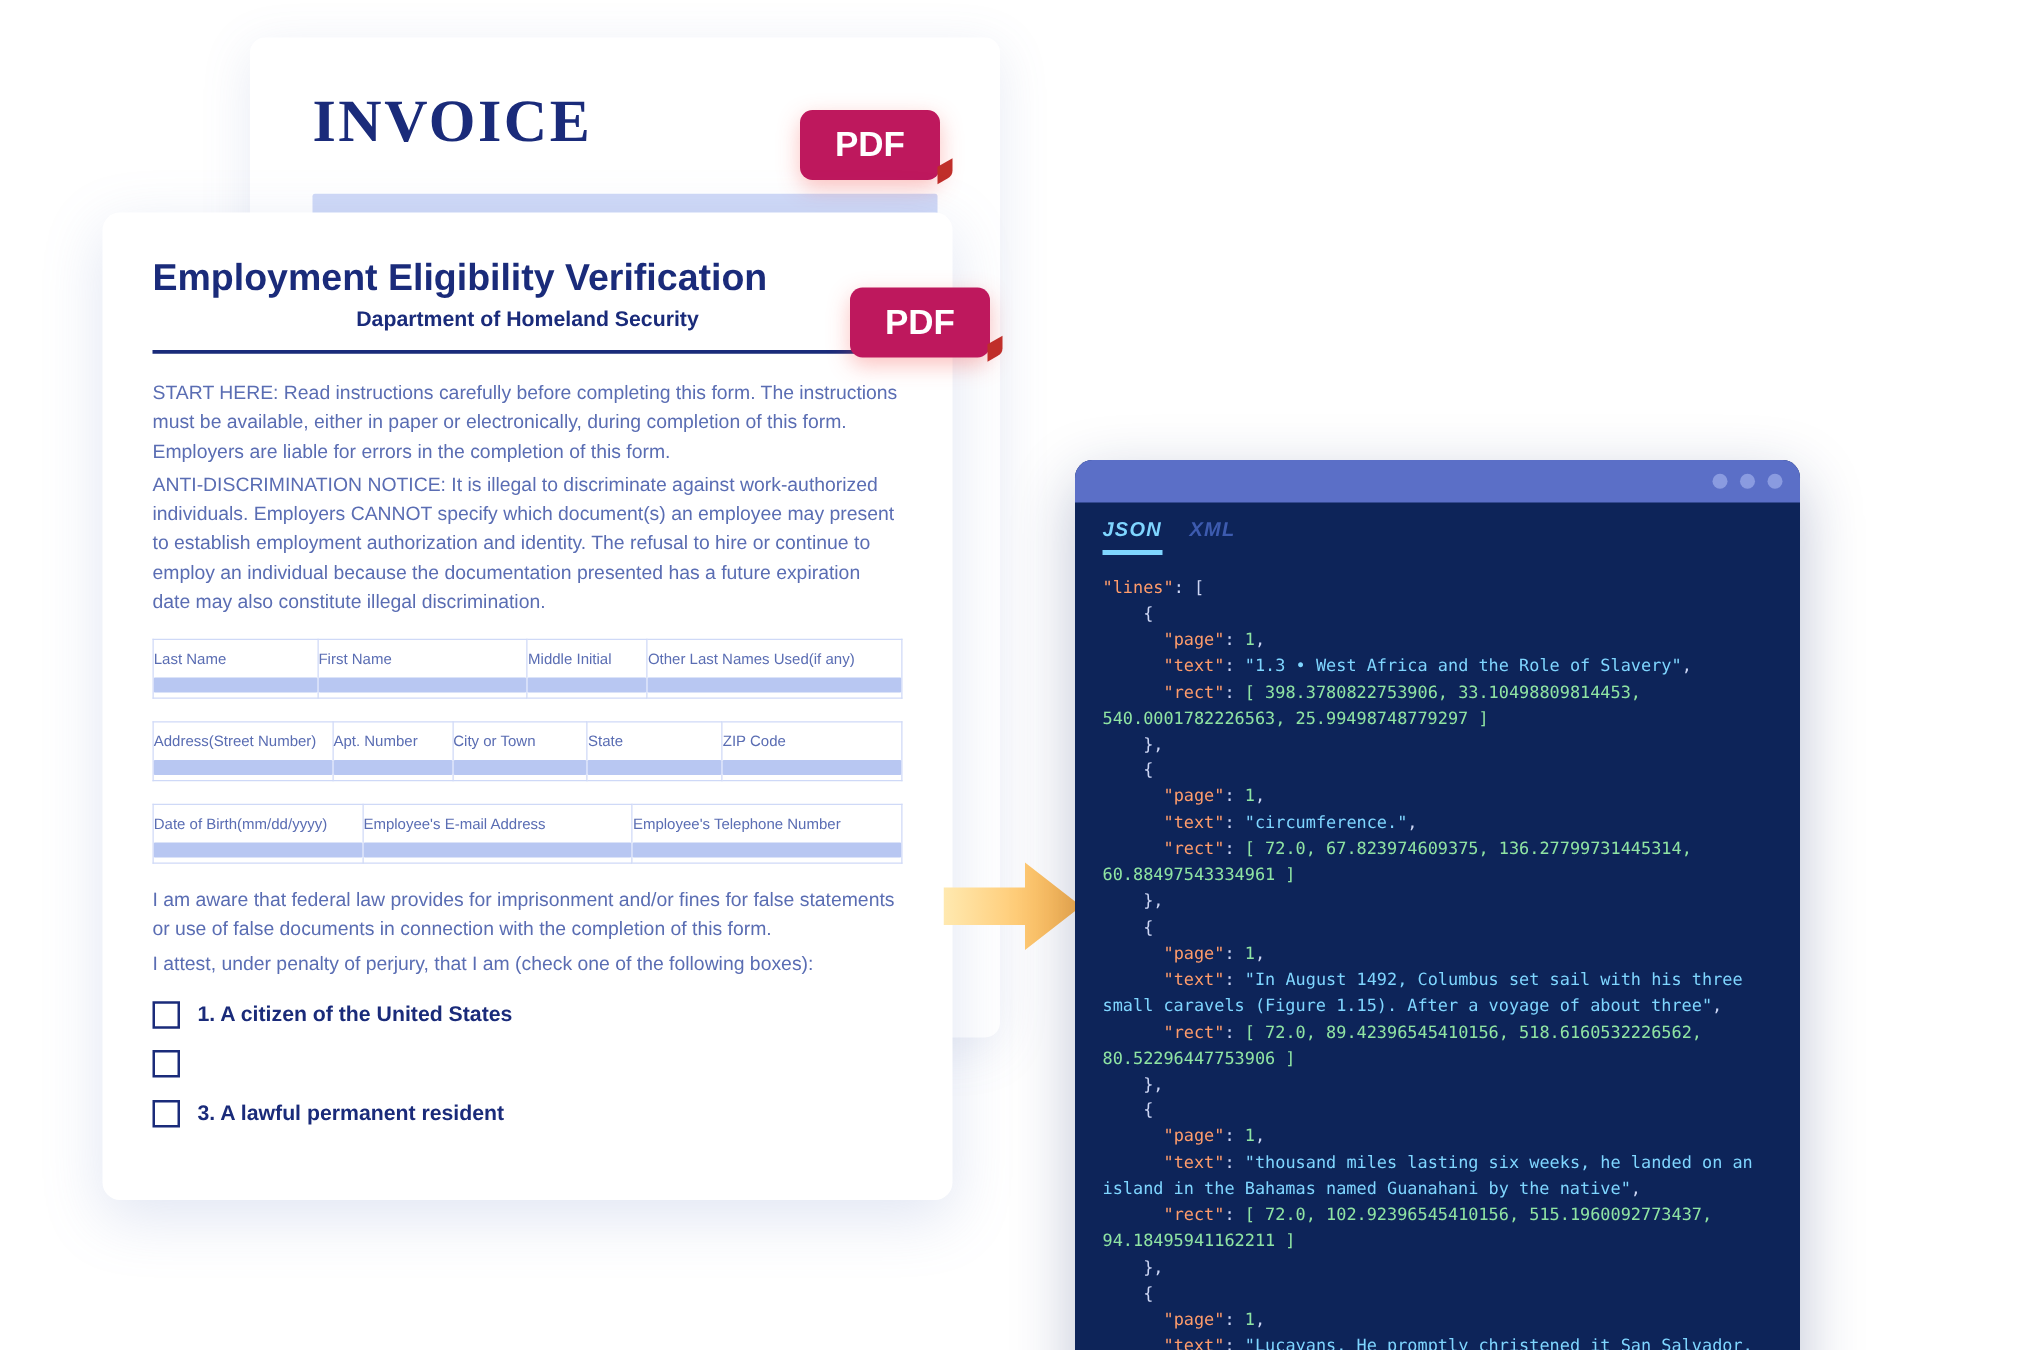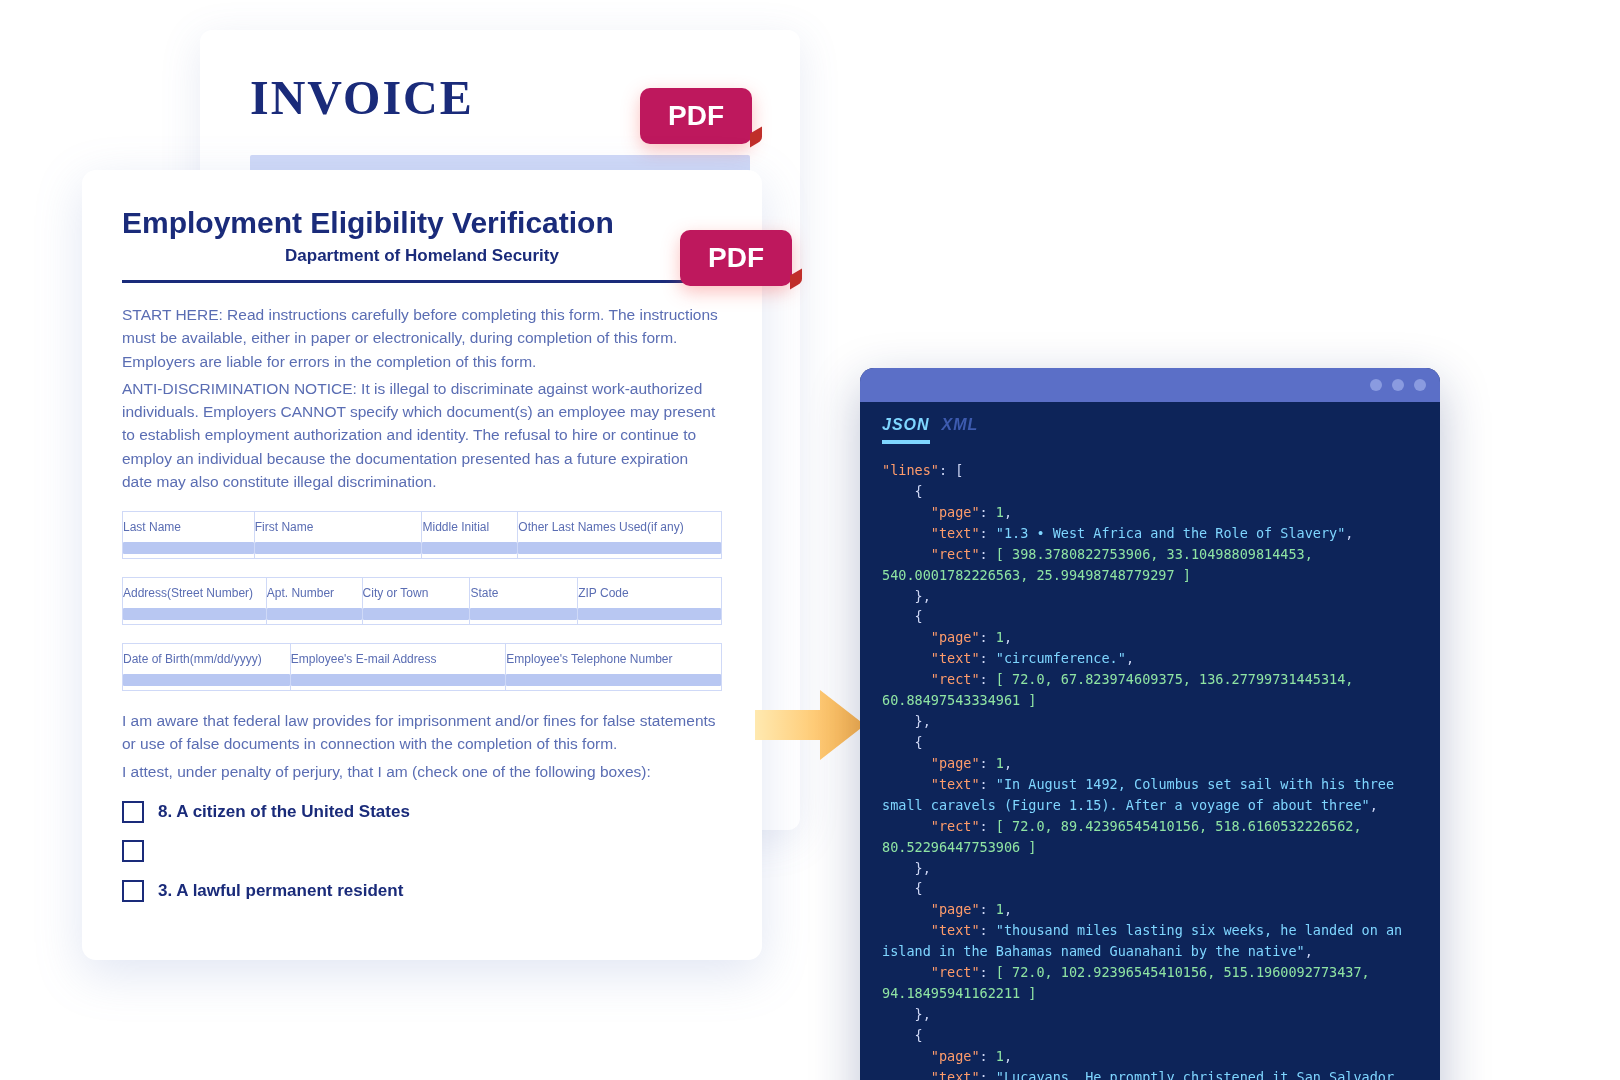--- a/index.html
+++ b/index.html
@@ -185,21 +185,21 @@
 }
 .dot {
   width: 12px;
   height: 12px;
   border-radius: 50%;
   background: #8a9be0;
 }
 .code-tabs {
   display: flex;
   padding: 14px 22px 0;
-  gap: 12px;
+  gap: 22px;
 }
 .code-tab {
   font-size: 16px;
   font-weight: 800;
   font-style: italic;
   letter-spacing: 1px;
   padding-bottom: 6px;
 }
 .code-tab.active { color: #7fd6ff; border-bottom: 4px solid #7fd6ff; }
 .code-tab.inactive { color: #3d5baf; }
@@ -281,21 +281,21 @@
       </tr>
     </tbody>
       </table>
 
     <p class="form-para">I am aware that federal law provides for imprisonment and/or fines for false statements or use of false documents in connection with the completion of this form.</p>
     <p class="form-para">I attest, under penalty of perjury, that I am (check one of the following boxes):</p>
 
     <div class="check-list">
       <div class="check-item">
         <div class="check-box"></div>
-        <span class="check-label">8. A citizen of the United States</span>
+        <span class="check-label">1. A citizen of the United States</span>
       </div>
       <div class="check-item">
         <div class="check-box"></div>
       </div>
       <div class="check-item">
         <div class="check-box"></div>
         <span class="check-label">3. A lawful permanent resident</span>
       </div>
     </div>
   </div>

